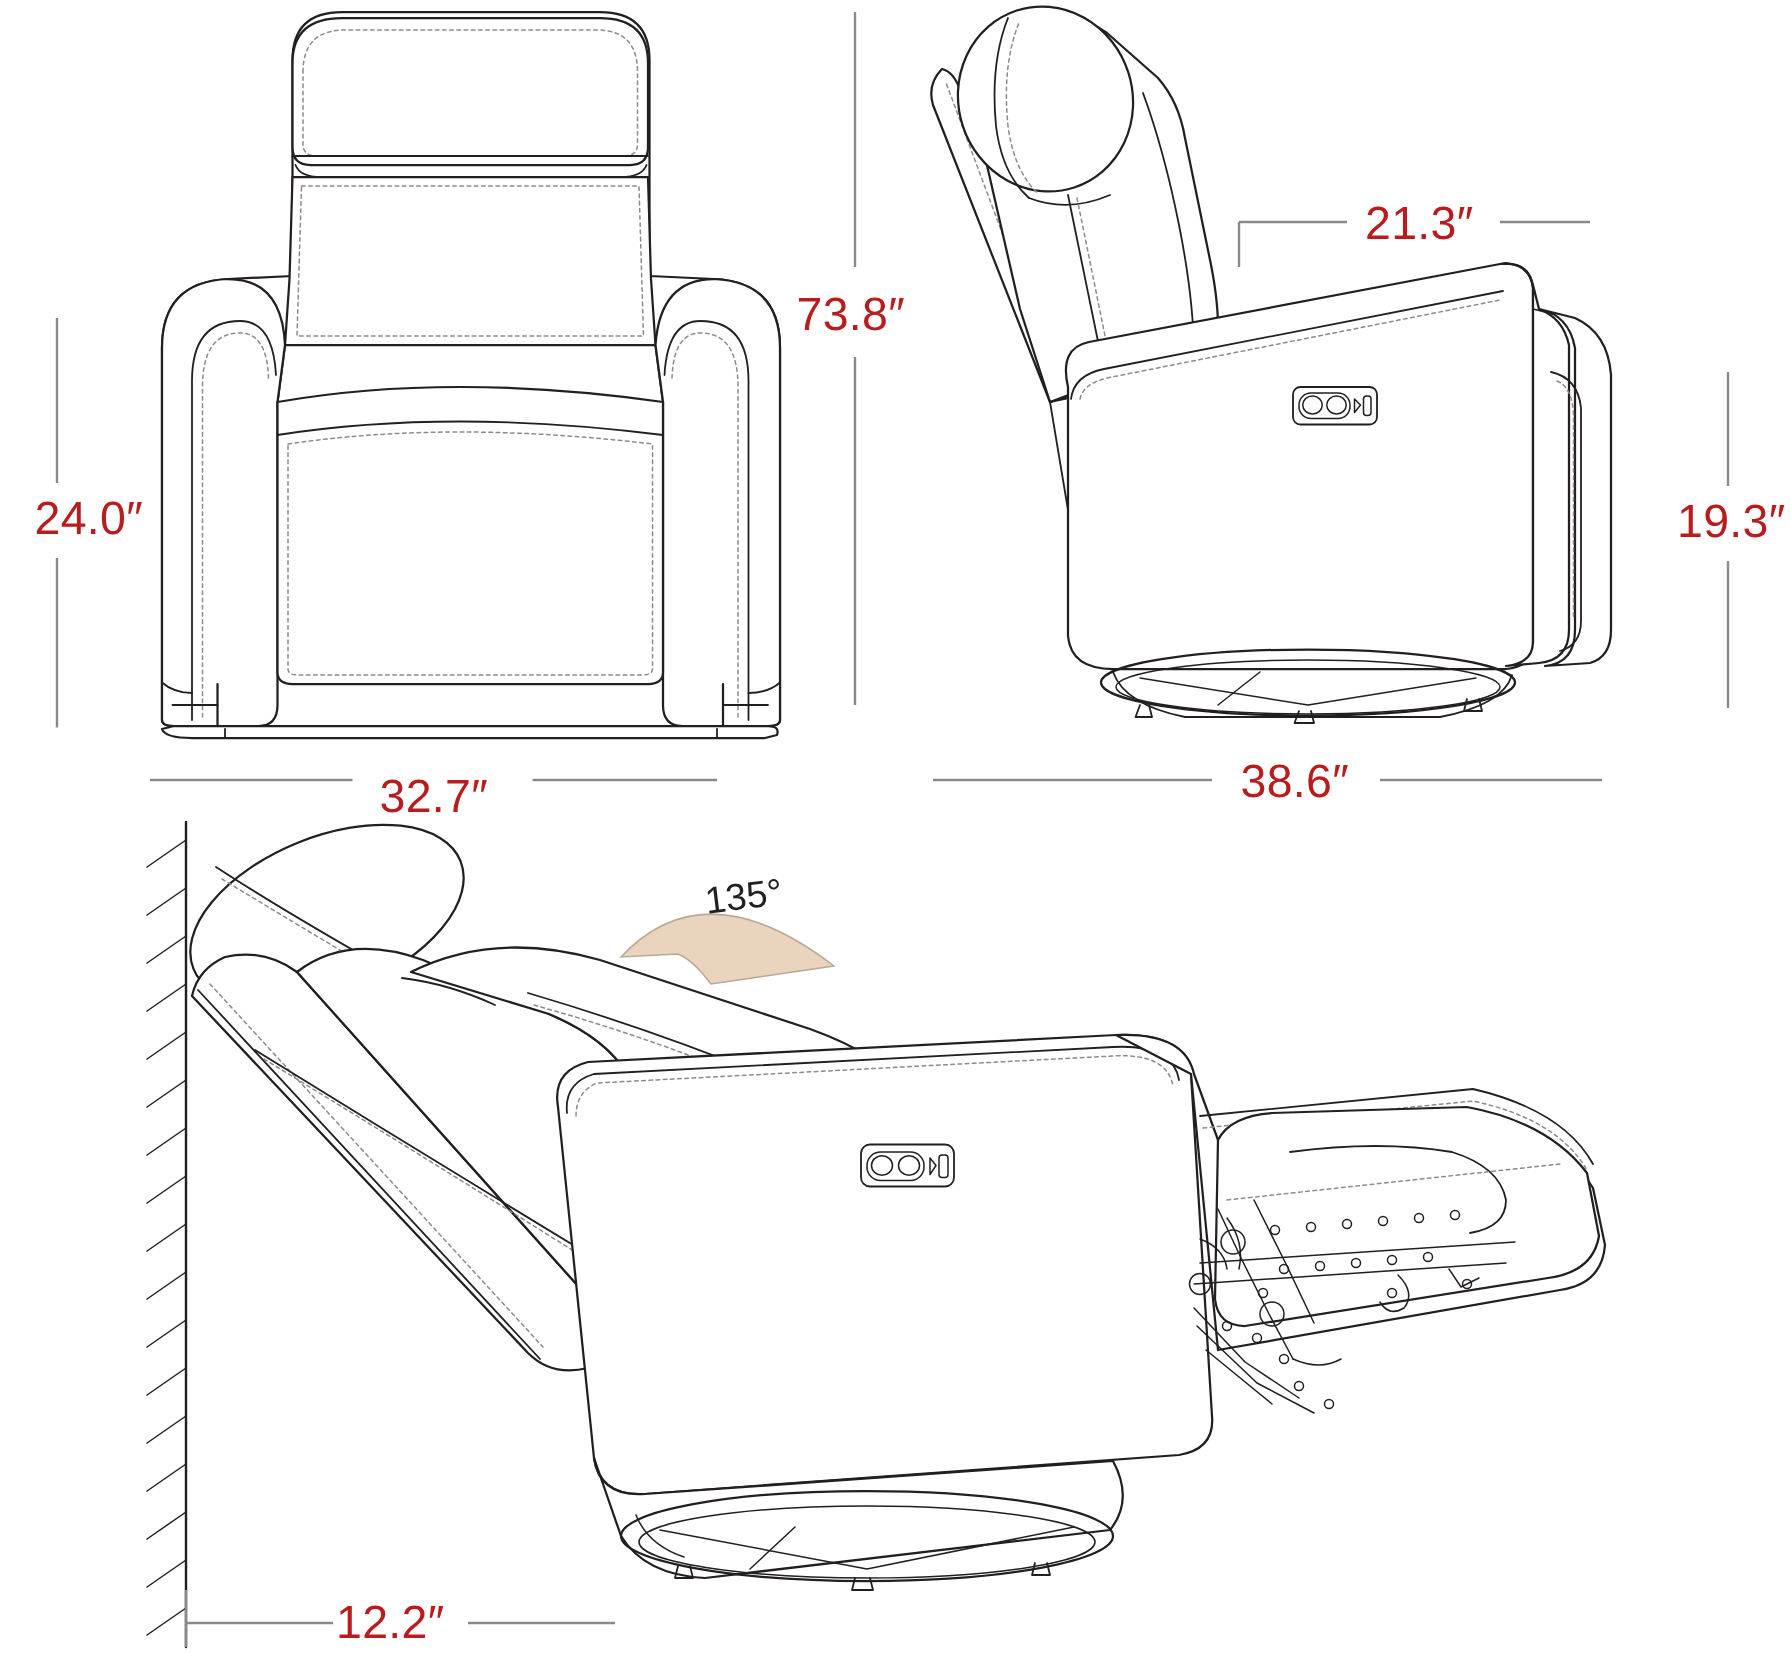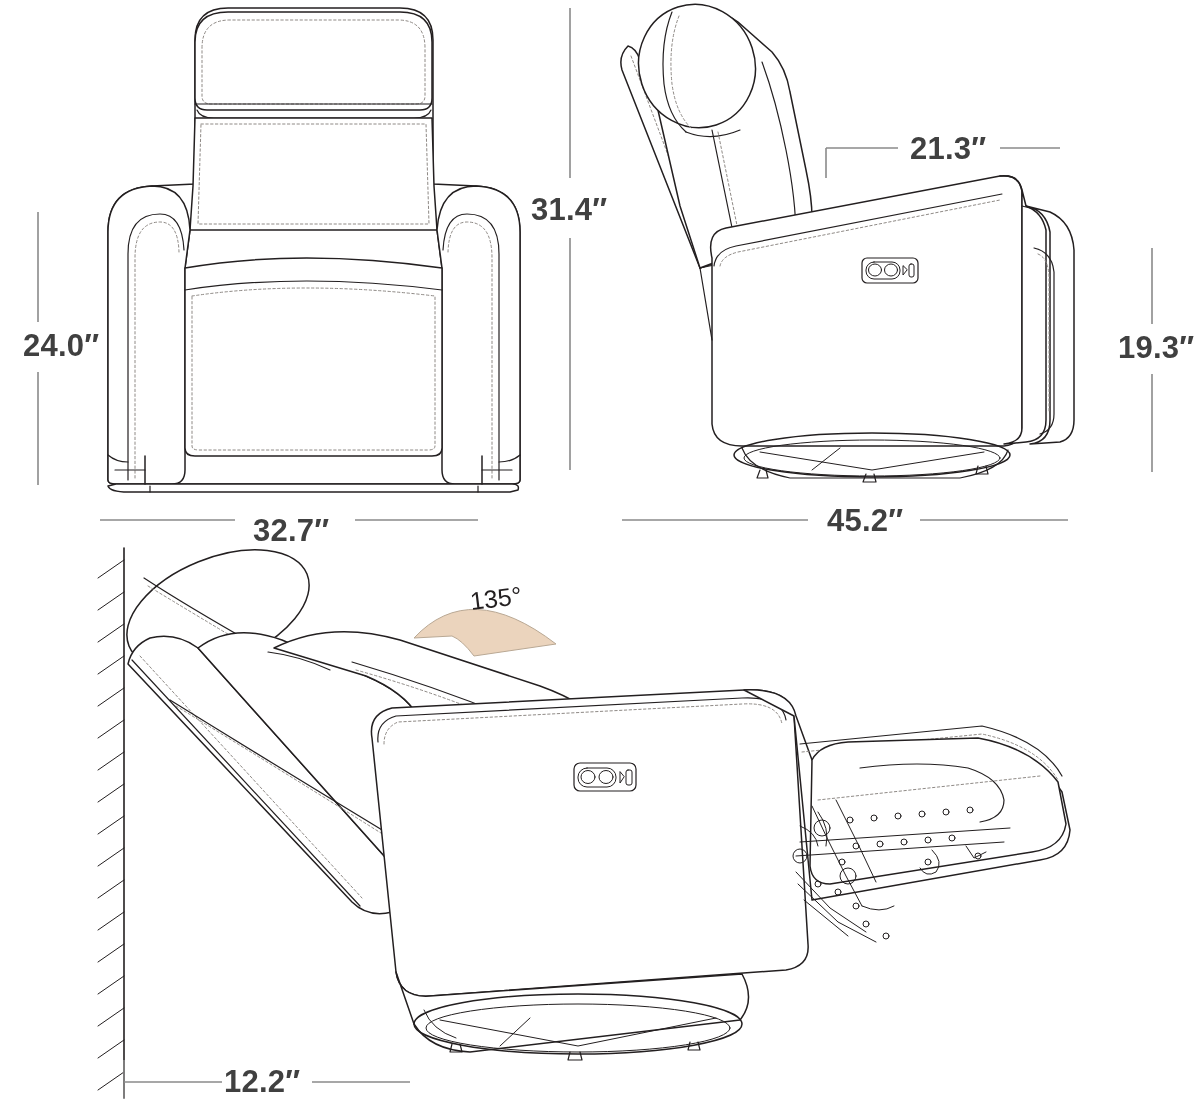--- a/index.html
+++ b/index.html
@@ -12,22 +12,22 @@
   #sheet {
     position: relative;
     width: 1194px; height: 1115px;
     background: #ffffff;
   }
   #sheet svg { position: absolute; top: 0; left: 0; }
   .dim-label {
     position: absolute;
     font-family: "Liberation Sans", sans-serif;
     font-size: 31px;
-    font-weight: 700;
-    color: #404040;
+    font-weight: 400;
+    color: #b91c1c;
     letter-spacing: 0.2px;
     white-space: nowrap;
     line-height: 1;
   }
   .angle-label {
     position: absolute;
     font-family: "Liberation Sans", sans-serif;
     font-size: 25px;
     color: #231f20;
     white-space: nowrap;
@@ -324,25 +324,25 @@
       <line class="dimln" x1="312" y1="1082" x2="410" y2="1082"></line>
       <line class="dimln" x1="124" y1="1060" x2="124" y2="1098"></line>
     </g>
 
   </svg>
 
   <span class="dim-label" style="left:23px;  top:330px;">24.0″</span>
 
   <span class="dim-label" style="left:253px; top:515px;">32.7″</span>
 
-  <span class="dim-label" style="left:531px; top:194px;">31.4″</span>
+  <span class="dim-label" style="left:531px; top:194px;">73.8″</span>
 
   <span class="dim-label" style="left:910px; top:133px;">21.3″</span>
 
   <span class="dim-label" style="left:1118px; top:332px;">19.3″</span>
 
-  <span class="dim-label" style="left:827px; top:505px;">45.2″</span>
+  <span class="dim-label" style="left:827px; top:505px;">38.6″</span>
 
   <span class="angle-label" style="left:470px; top:586px;">135°</span>
 
   <span class="dim-label" style="left:224px; top:1066px;">12.2″</span>
 
 </div>
 
 </body></html>

